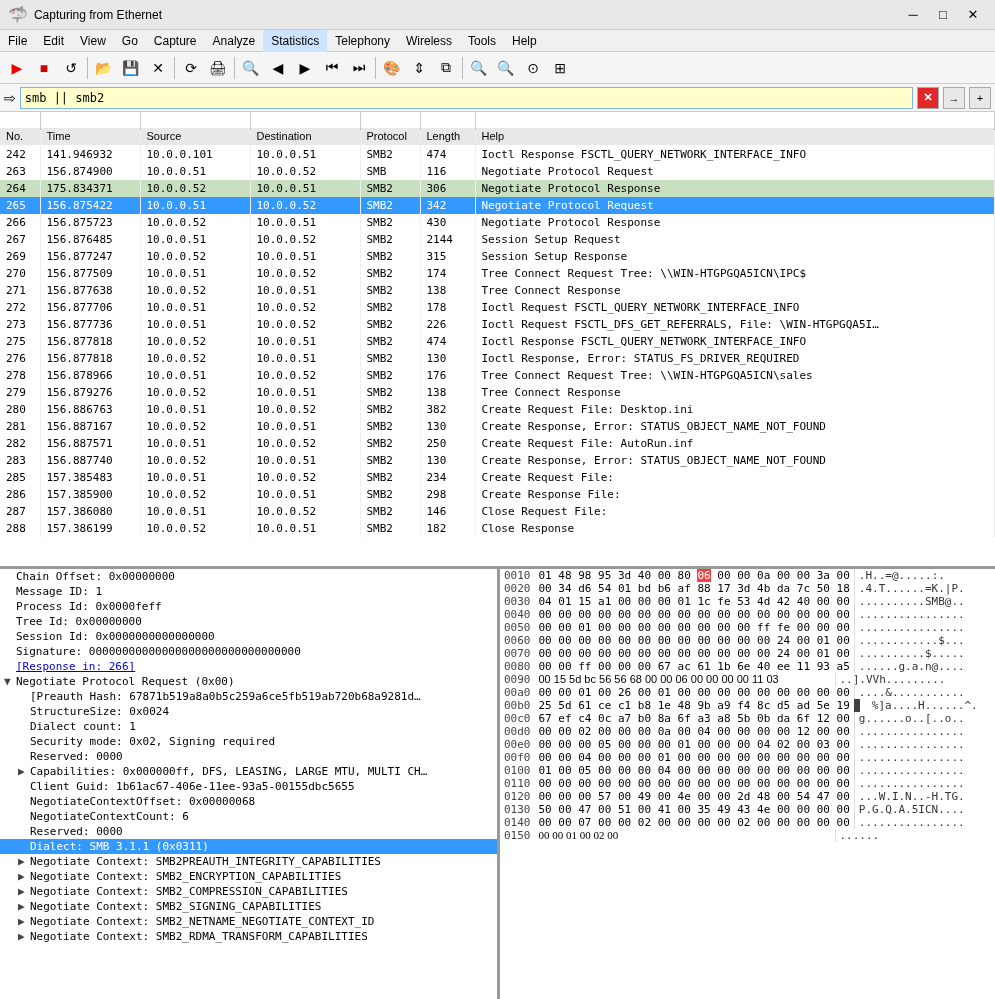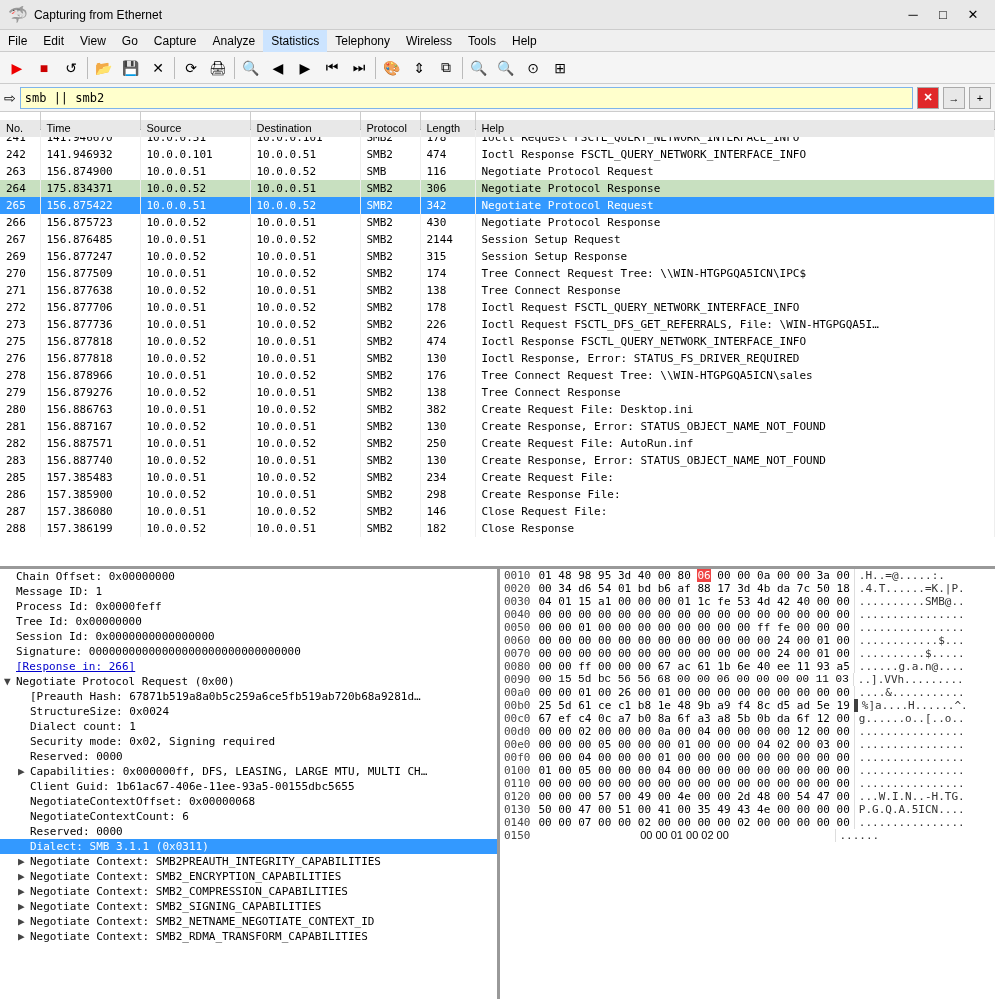--- a/index.html
+++ b/index.html
@@ -91,21 +91,21 @@
     
     .packet-table { width: 100%; border-collapse: collapse; font-family: monospace; font-size: 11px; }
     .packet-table th {
       background: #e8e8e8;
       border-bottom: 1px solid #aaa;
       border-right: 1px solid #ccc;
       padding: 2px 6px;
       text-align: left;
       font-family: 'Segoe UI', sans-serif;
       font-weight: normal;
-      position: sticky; top: 8px;
+      position: sticky; top: 16px;
       white-space: nowrap;
     }
     .packet-table td {
       padding: 1px 6px;
       border-right: 1px solid #eee;
       white-space: nowrap;
       overflow: hidden;
     }
     .packet-table tr { height: 17px; }
     .row-selected { background: #3399ff !important; color: white; }
@@ -521,32 +521,32 @@
     <td style="font-size:11px;font-family:monospace;padding:0 4px;min-width:300px;">00 00 00 00 00 00 00 00  00 00 00 00 24 00 01 00</td>
     <td style="font-size:11px;font-family:monospace;padding:0 4px;border-left:1px solid #ddd;color:#333;">..........$.....</td>
   </tr>
             <tr class="hex-row">
     <td style="color:#444;padding:0 4px;font-size:11px;font-family:monospace;">0080</td>
     <td style="font-size:11px;font-family:monospace;padding:0 4px;min-width:300px;">00 00 ff 00 00 00 67 ac  61 1b 6e 40 ee 11 93 a5</td>
     <td style="font-size:11px;font-family:monospace;padding:0 4px;border-left:1px solid #ddd;color:#333;">......g.a.n@....</td>
   </tr>
             <tr class="hex-row">
     <td style="color:#444;padding:0 4px;font-size:11px;font-family:monospace;">0090</td>
-    <td style="font-size:11px;font-family:Liberation Mono, monospace;padding:0 4px;min-width:300px;">00 15 5d bc 56 56 68 00  00 06 00 00 00 00 11 03</td>
+    <td style="font-size:11px;font-family:Liberation Sans, sans-serif;padding:0 4px;min-width:300px;">00 15 5d bc 56 56 68 00  00 06 00 00 00 00 11 03</td>
     <td style="font-size:11px;font-family:monospace;padding:0 4px;border-left:1px solid #ddd;color:#333;">..].VVh.........</td>
   </tr>
             <tr class="hex-row">
     <td style="color:#444;padding:0 4px;font-size:11px;font-family:monospace;">00a0</td>
     <td style="font-size:11px;font-family:monospace;padding:0 4px;min-width:300px;">00 00 01 00 26 00 01 00  00 00 00 00 00 00 00 00</td>
     <td style="font-size:11px;font-family:monospace;padding:0 4px;border-left:1px solid #ddd;color:#333;">....&amp;...........</td>
   </tr>
             <tr class="hex-row">
     <td style="color:#444;padding:0 4px;font-size:11px;font-family:monospace;">00b0</td>
     <td style="font-size:11px;font-family:monospace;padding:0 4px;min-width:300px;">25 5d 61 ce c1 b8 1e 48  9b a9 f4 8c d5 ad 5e 19</td>
-    <td style="font-size:11px;font-family:monospace;padding:0 4px;border-left:4px solid #404040;color:#333;">%]a....H......^.</td>
+    <td style="font-size:11px;font-family:monospace;padding:0 12px;border-left:6px solid #404040;color:#333;">%]a....H......^.</td>
   </tr>
             <tr class="hex-row">
     <td style="color:#444;padding:0 4px;font-size:11px;font-family:monospace;">00c0</td>
     <td style="font-size:11px;font-family:monospace;padding:0 4px;min-width:300px;">67 ef c4 0c a7 b0 8a 6f  a3 a8 5b 0b da 6f 12 00</td>
     <td style="font-size:11px;font-family:monospace;padding:0 4px;border-left:1px solid #ddd;color:#333;">g......o..[..o..</td>
   </tr>
             <tr class="hex-row">
     <td style="color:#444;padding:0 4px;font-size:11px;font-family:monospace;">00d0</td>
     <td style="font-size:11px;font-family:monospace;padding:0 4px;min-width:300px;">00 00 02 00 00 00 0a 00  04 00 00 00 00 12 00 00</td>
     <td style="font-size:11px;font-family:monospace;padding:0 4px;border-left:1px solid #ddd;color:#333;">................</td>
@@ -581,21 +581,21 @@
     <td style="font-size:11px;font-family:monospace;padding:0 4px;min-width:300px;">50 00 47 00 51 00 41 00  35 49 43 4e 00 00 00 00</td>
     <td style="font-size:11px;font-family:monospace;padding:0 4px;border-left:1px solid #ddd;color:#333;">P.G.Q.A.5ICN....</td>
   </tr>
             <tr class="hex-row">
     <td style="color:#444;padding:0 4px;font-size:11px;font-family:monospace;">0140</td>
     <td style="font-size:11px;font-family:monospace;padding:0 4px;min-width:300px;">00 00 07 00 00 02 00 00  00 00 02 00 00 00 00 00</td>
     <td style="font-size:11px;font-family:monospace;padding:0 4px;border-left:1px solid #ddd;color:#333;">................</td>
   </tr>
             <tr class="hex-row">
     <td style="color:#444;padding:0 4px;font-size:11px;font-family:monospace;">0150</td>
-    <td style="font-size:11px;font-family:Liberation Sans, sans-serif;padding:0 4px;min-width:300px;text-align:center;">00 00 01 00 02 00</td>
+    <td style="font-size:11px;font-family:Liberation Serif, serif;padding:0 4px;min-width:300px;">00 00 01 00 02 00</td>
     <td style="font-size:11px;font-family:monospace;padding:0 4px;border-left:1px solid #ddd;color:#333;">......</td>
   </tr>
           </tbody>
       </table>
     </div>
 
   </div>
 </div>
 
 </body></html>

